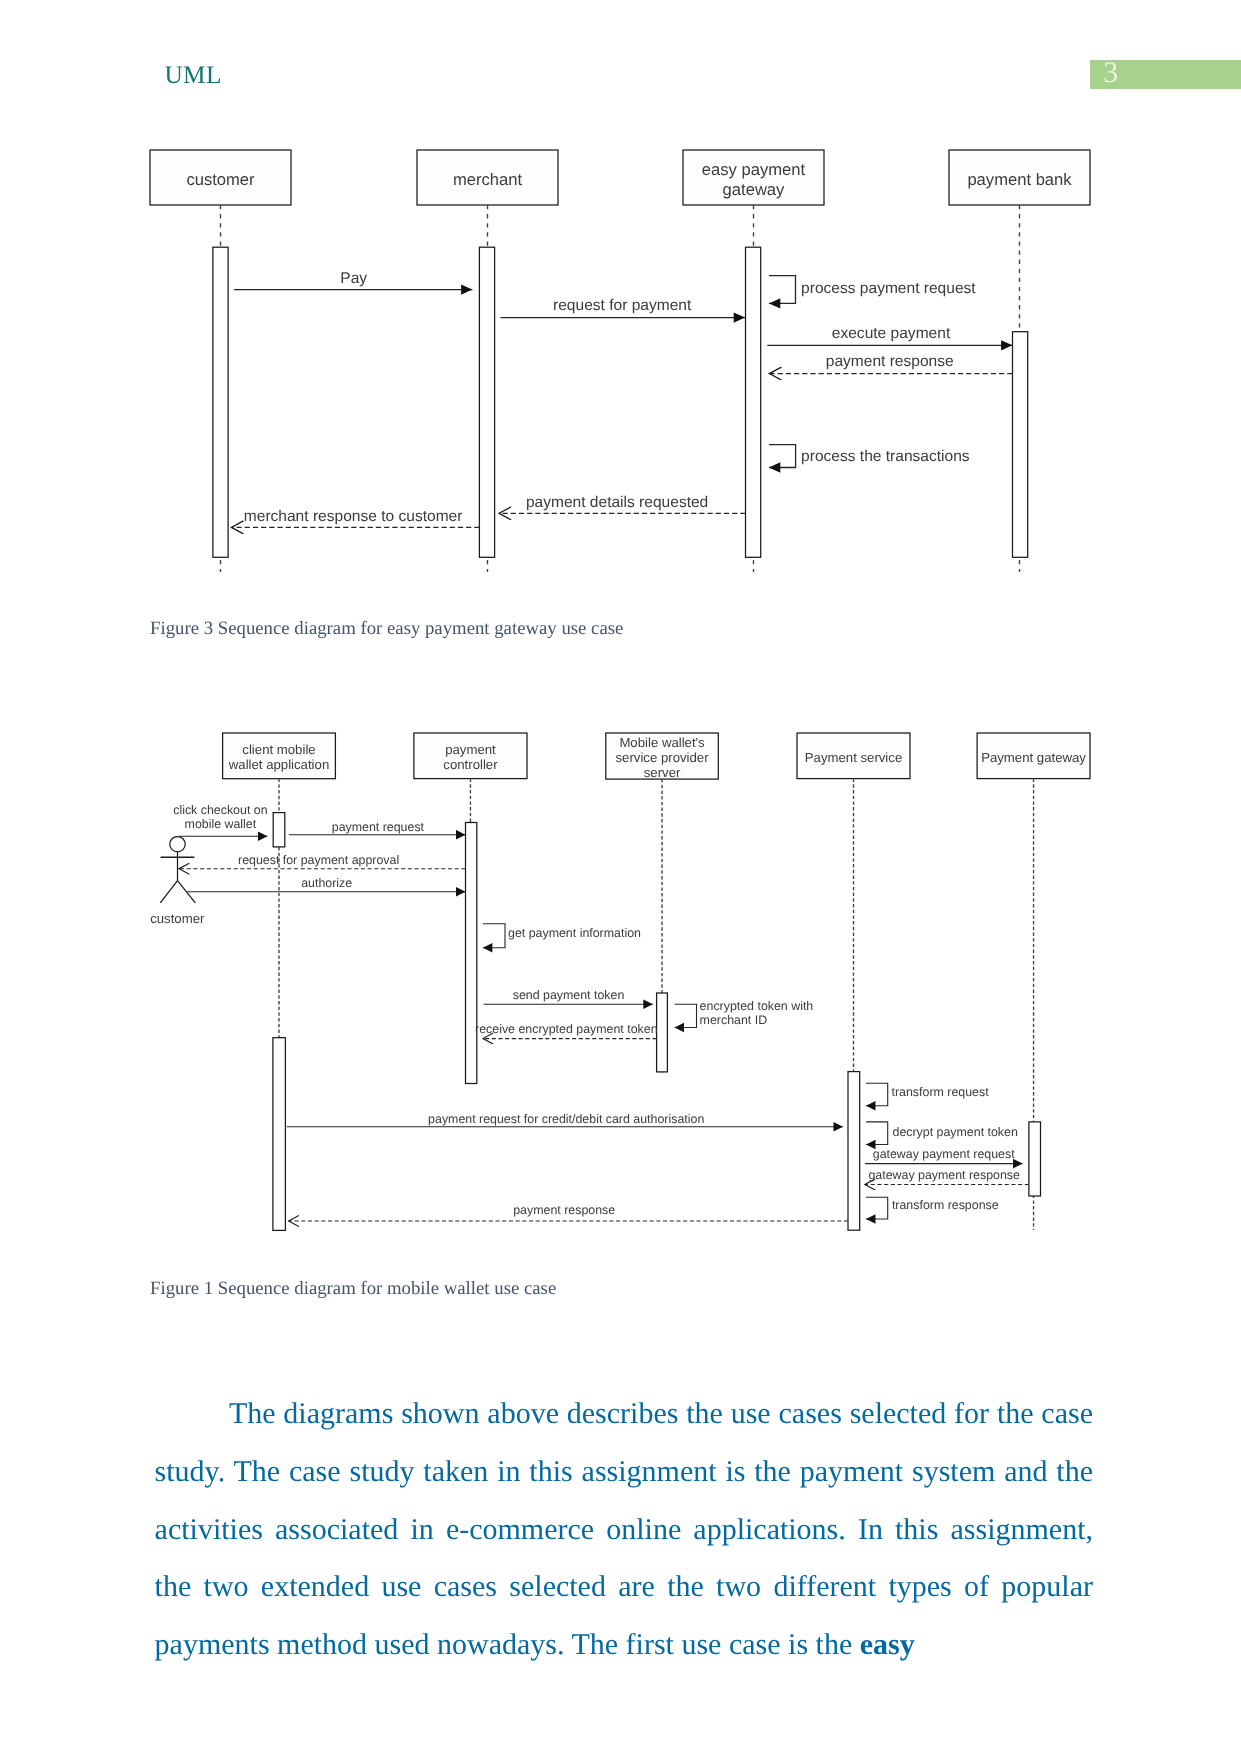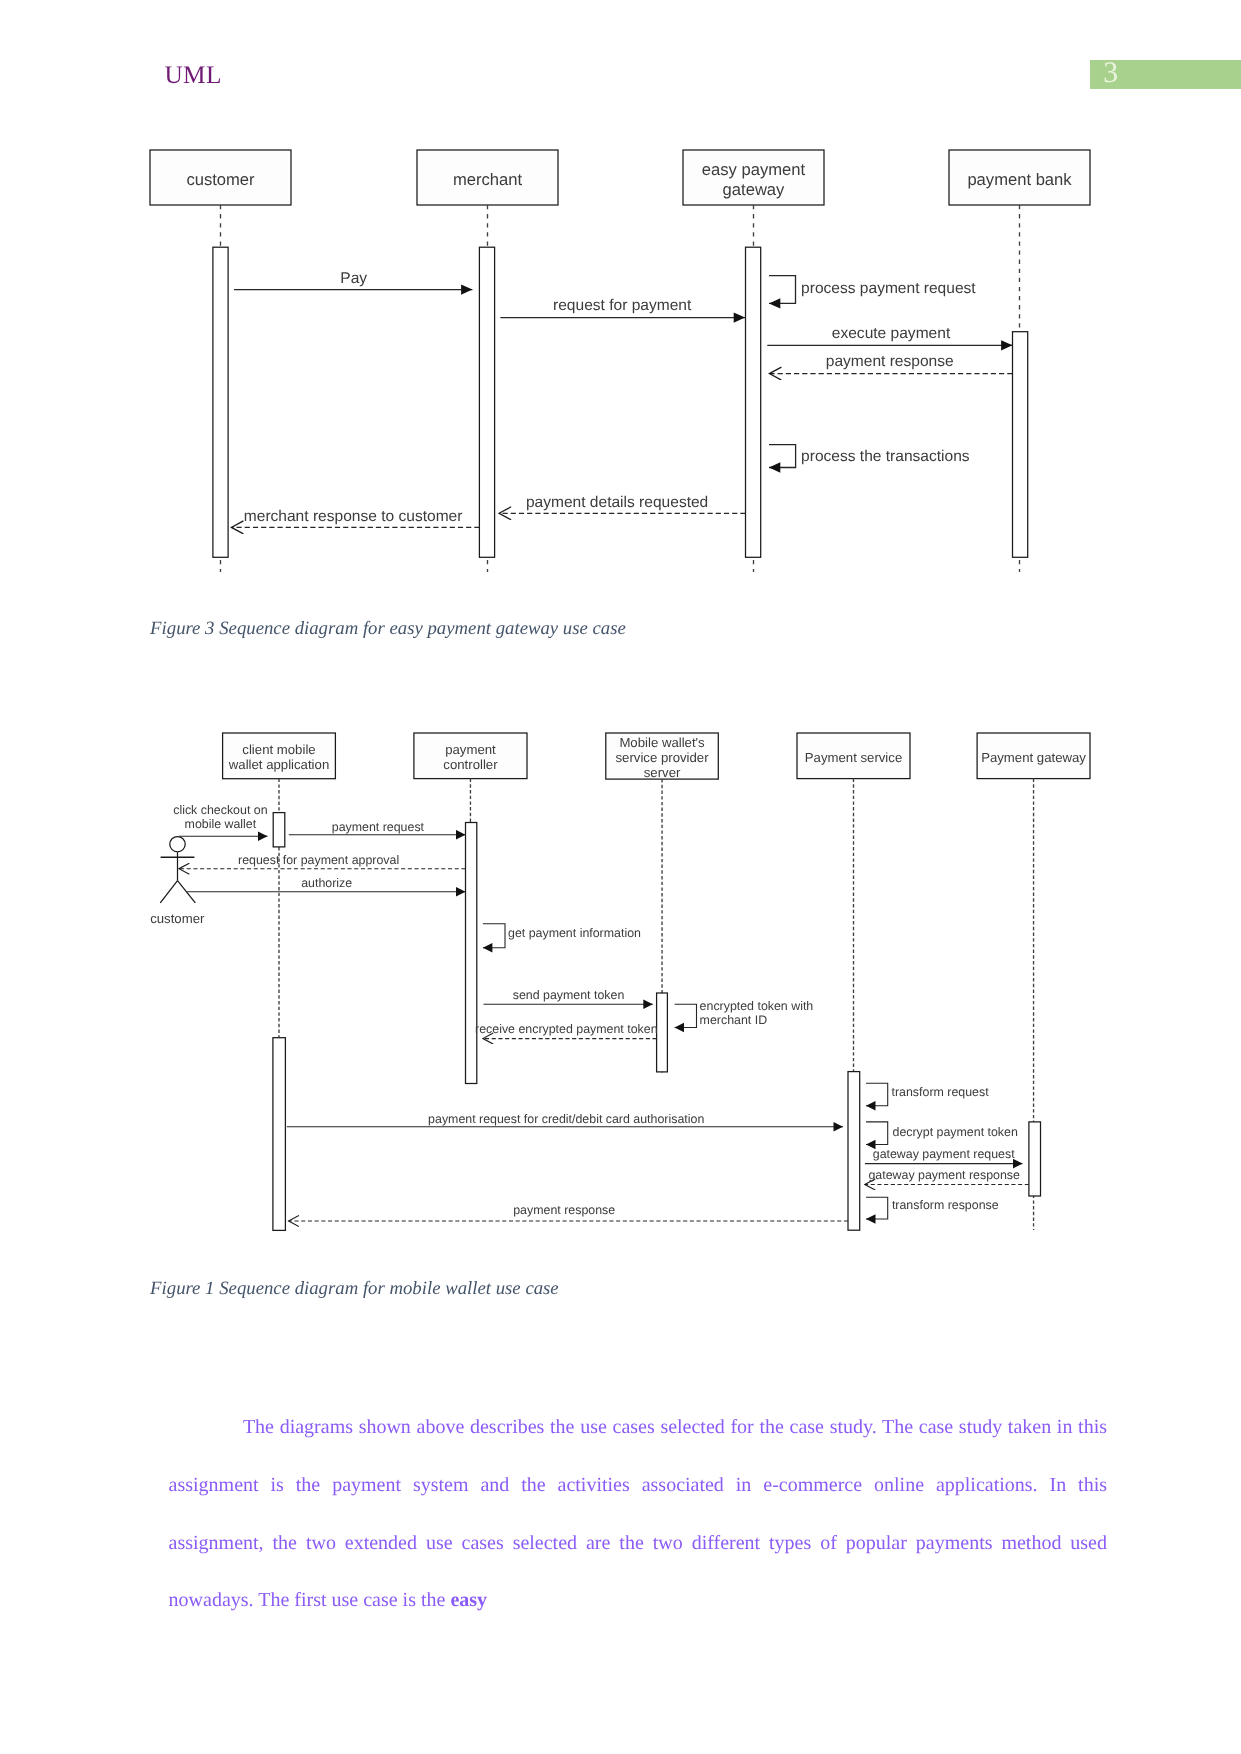--- a/index.html
+++ b/index.html
@@ -2,29 +2,29 @@
 <html><head>
 <meta charset="utf-8">
 <title>UML</title>
 <style>
   html,body{margin:0;padding:0;}
   body{width:1241px;height:1754px;background:#ffffff;overflow:hidden;
        font-family:"Liberation Serif",serif;-webkit-font-smoothing:antialiased;
        text-rendering:geometricPrecision;}
   .page{position:relative;width:1241px;height:1754px;}
   .hdr-title{position:absolute;left:164.4px;top:63px;font-family:"Liberation Serif",serif;
-             font-size:25.3px;color:#701a75;letter-spacing:.4px;line-height:1;}
+             font-size:25.3px;color:#0f766e;letter-spacing:.4px;line-height:1;}
   .pg-band{position:absolute;left:1090px;top:60px;width:151px;height:29px;background:#a9d18e;}
   .pg-num{position:absolute;left:1103.2px;top:58.3px;font-family:"Liberation Serif",serif;
           font-size:29.8px;line-height:1;color:#e9f5dc;}
-  .fig-cap{position:absolute;font-family:"Liberation Serif",serif;font-style:italic;
+  .fig-cap{position:absolute;font-family:"Liberation Serif",serif;
            font-size:18.76px;line-height:1;color:#44546a;white-space:nowrap;}
   .body-text{position:absolute;left:150.6px;top:1380.7px;width:938.4px;
-             font-family:"Liberation Serif",serif;font-size:20px;color:#8b5cf6;
-             text-align:justify;line-height:57.9px;text-indent:74.3px;margin:18px;}
+             font-family:"Liberation Serif",serif;font-size:30px;color:#0369a1;
+             text-align:justify;line-height:57.9px;text-indent:74.3px;margin:4px;}
   .body-text b{font-weight:bold;}
   svg{position:absolute;left:0;top:0;overflow:visible;shape-rendering:geometricPrecision;}
   .dgm text{font-family:"Liberation Sans",sans-serif;fill:#3c3c3c;}
   *{-webkit-font-smoothing:antialiased;-moz-osx-font-smoothing:grayscale;}
 </style>
 </head>
 <body>
 
 <div class="page">
   <div class="hdr-title">UML</div>

